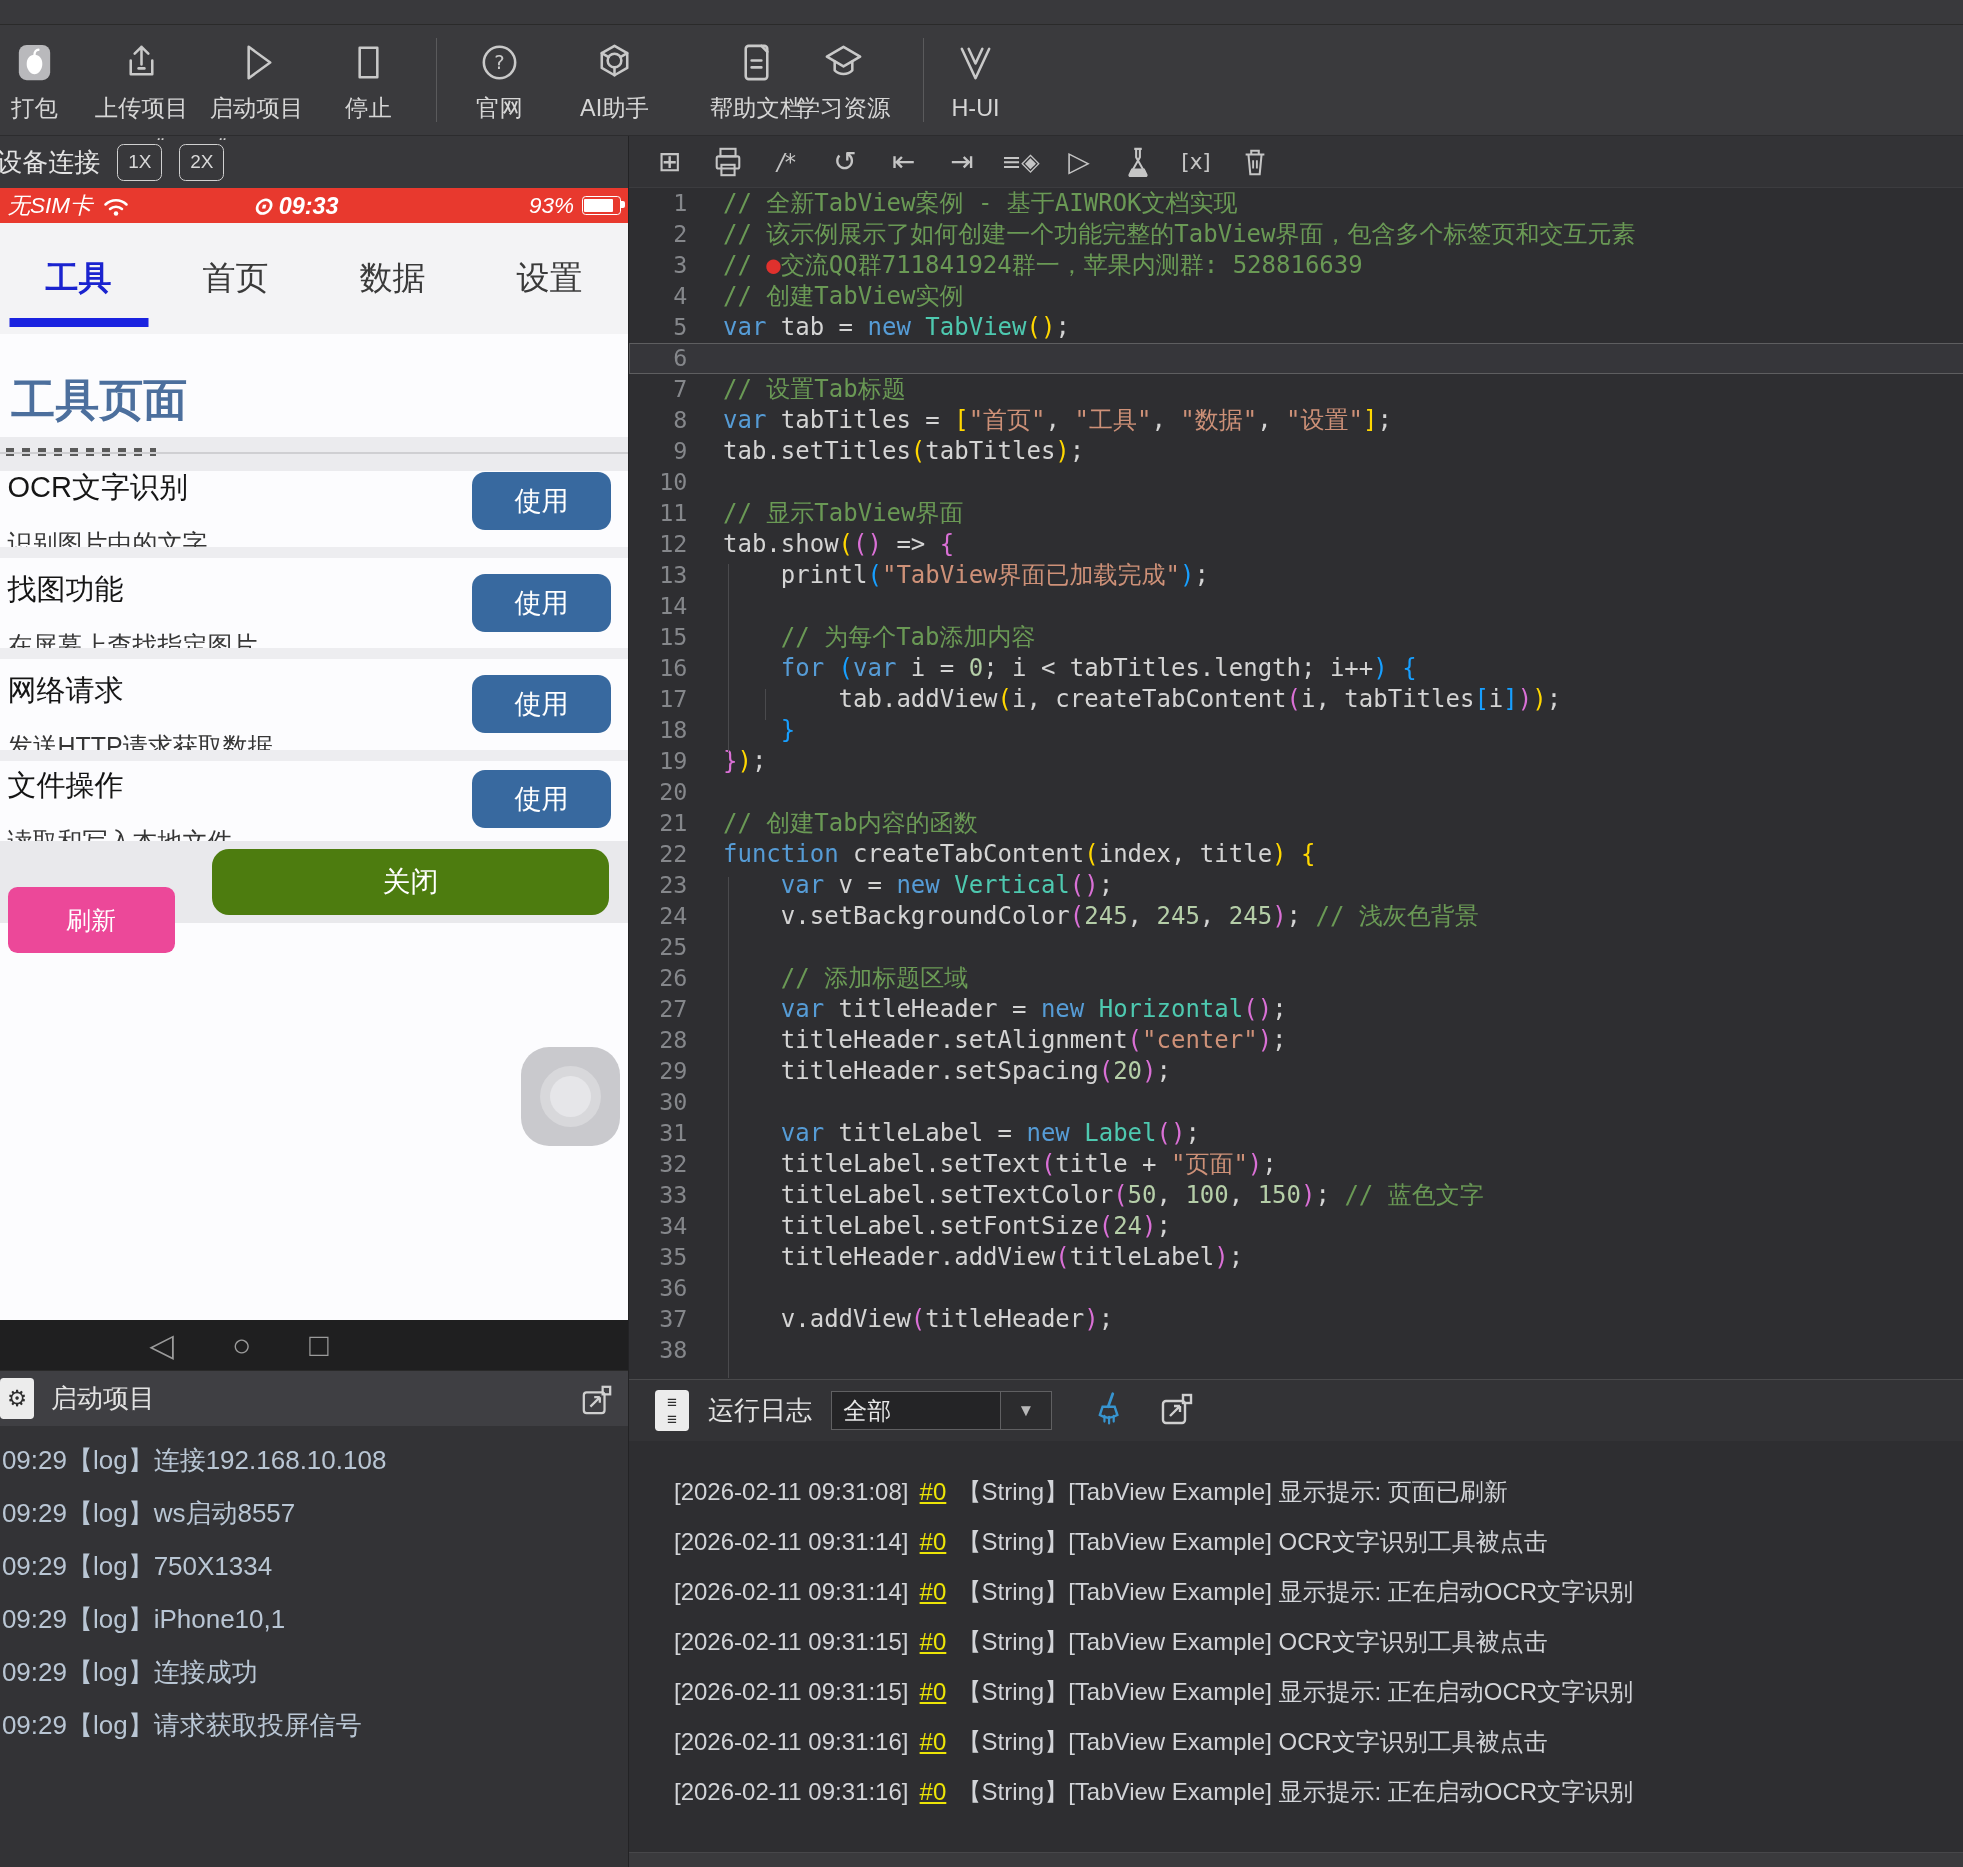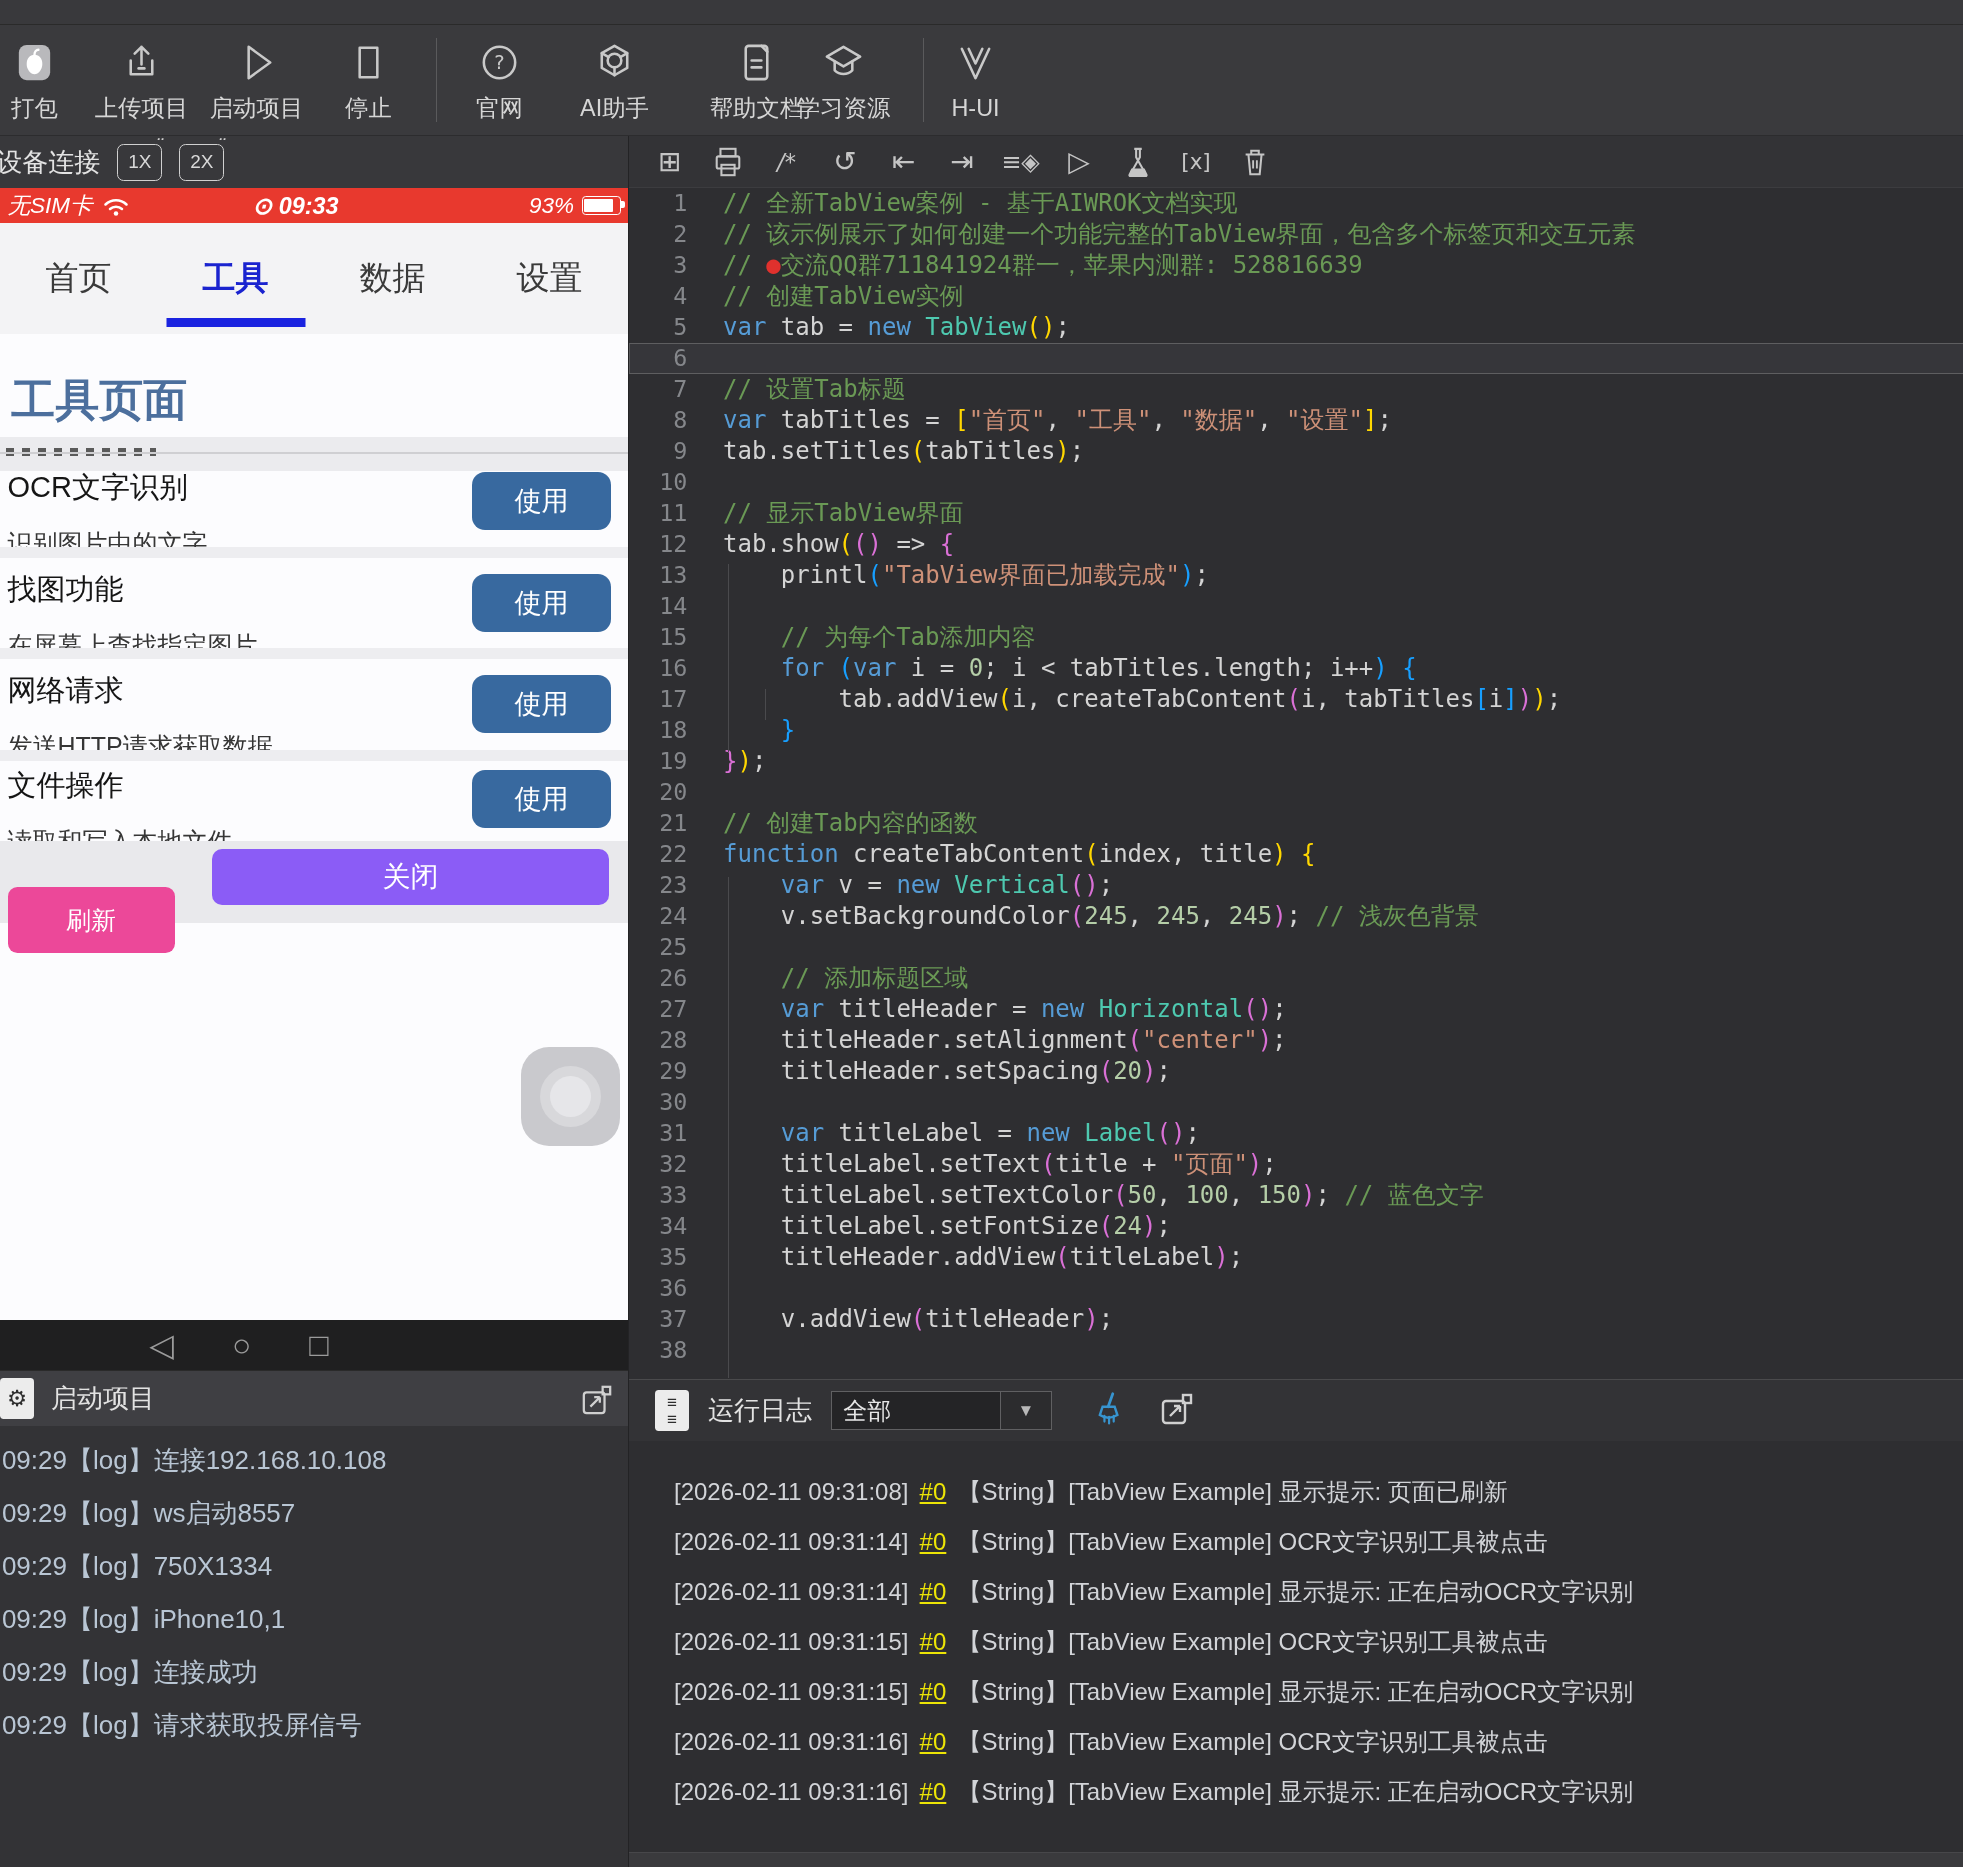--- a/index.html
+++ b/index.html
@@ -48,21 +48,21 @@
   .title-divider .line { position:absolute; top:15px; left:0; right:0; height:1.9px; background:#cfcfd2; }
   .title-divider .dashes { position:absolute; top:11.2px; left:5.6px; width:150px; height:7.5px;
       background:repeating-linear-gradient(90deg,#5a5a5a 0 8.4px,transparent 8.4px 16px); }
   .tool-row { position:absolute; left:7.5px; right:7.5px; height:90px; }
   .tool-row .tool-name { font-size:29px; color:#151515; }
   .tool-row .tool-desc { font-size:25px; color:#363636; margin-top:19px; }
   .use-btn { position:absolute; right:9.4px; top:3.7px; width:139px; height:58px; background:#38699f; color:#fff; font-size:27px; border:none; border-radius:13px; display:flex; align-items:center; justify-content:center; cursor:pointer; }
   .row-sep { position:absolute; left:0; right:0; height:11.2px; background:#ededf0; }
   .bottom-band { position:absolute; top:618px; left:0; right:0; height:82px; background:#e9e9ec; }
   .refresh-btn { position:absolute; top:626px; left:7.5px; width:167px; height:66px; background:#ec4899; color:#fff; font-size:25px; border:none; border-radius:9.4px; display:flex; align-items:center; justify-content:center; cursor:pointer;margin-top:38px; }
-  .close-btn { position:absolute; top:626px; left:212px; width:397px; height:56px; background:#8b5cf6; color:#fff; font-size:28px; border:none; border-radius:10px; display:flex; align-items:center; justify-content:center; cursor:pointer; }
+  .close-btn { position:absolute; top:626px; left:212px; width:397px; height:66px; background:#4d7c0f; color:#fff; font-size:28px; border:none; border-radius:17px; display:flex; align-items:center; justify-content:center; cursor:pointer; }
   .assistive { position:absolute; top:824px; left:521px; width:99px; height:99px; background:#c9c9cd; border-radius:28px; cursor:pointer; }
   .assistive .c1 { position:absolute; inset:19px; background:#d8d8db; border-radius:50%; }
   .assistive .c2 { position:absolute; inset:29px; background:#e6e6e9; border-radius:50%; }
 
   
   .phone-nav { height:50px; background:#1f1f20; display:flex; align-items:center; justify-content:center; gap:58px; flex:none; padding-right:150px; }
   .phone-nav span { color:#9b9b9b; font-size:32px; line-height:1; cursor:pointer; }
 
   
   .devlog-header { height:56px; background:#3f3f43; display:flex; align-items:center; flex:none; position:relative; border-top:0.9px solid #2a2a2a; }
@@ -226,26 +226,26 @@
           <span>93%</span>
           <span class="battery">
               <span class="fill"></span>
               <span class="nub"></span>
             </span>
         </span>
       </div>
 
       <div class="phone">
         <div class="app-tabbar">
-          <div class="app-tab">
-              <span>首页</span>
-            </div>
           <div class="app-tab active">
               <span>工具</span>
               <span class="underline"></span>
+            </div>
+          <div class="app-tab">
+              <span>首页</span>
             </div>
           <div class="app-tab">
               <span>数据</span>
             </div>
           <div class="app-tab">
               <span>设置</span>
             </div>
         </div>
 
         <div class="page-title">工具页面</div>

